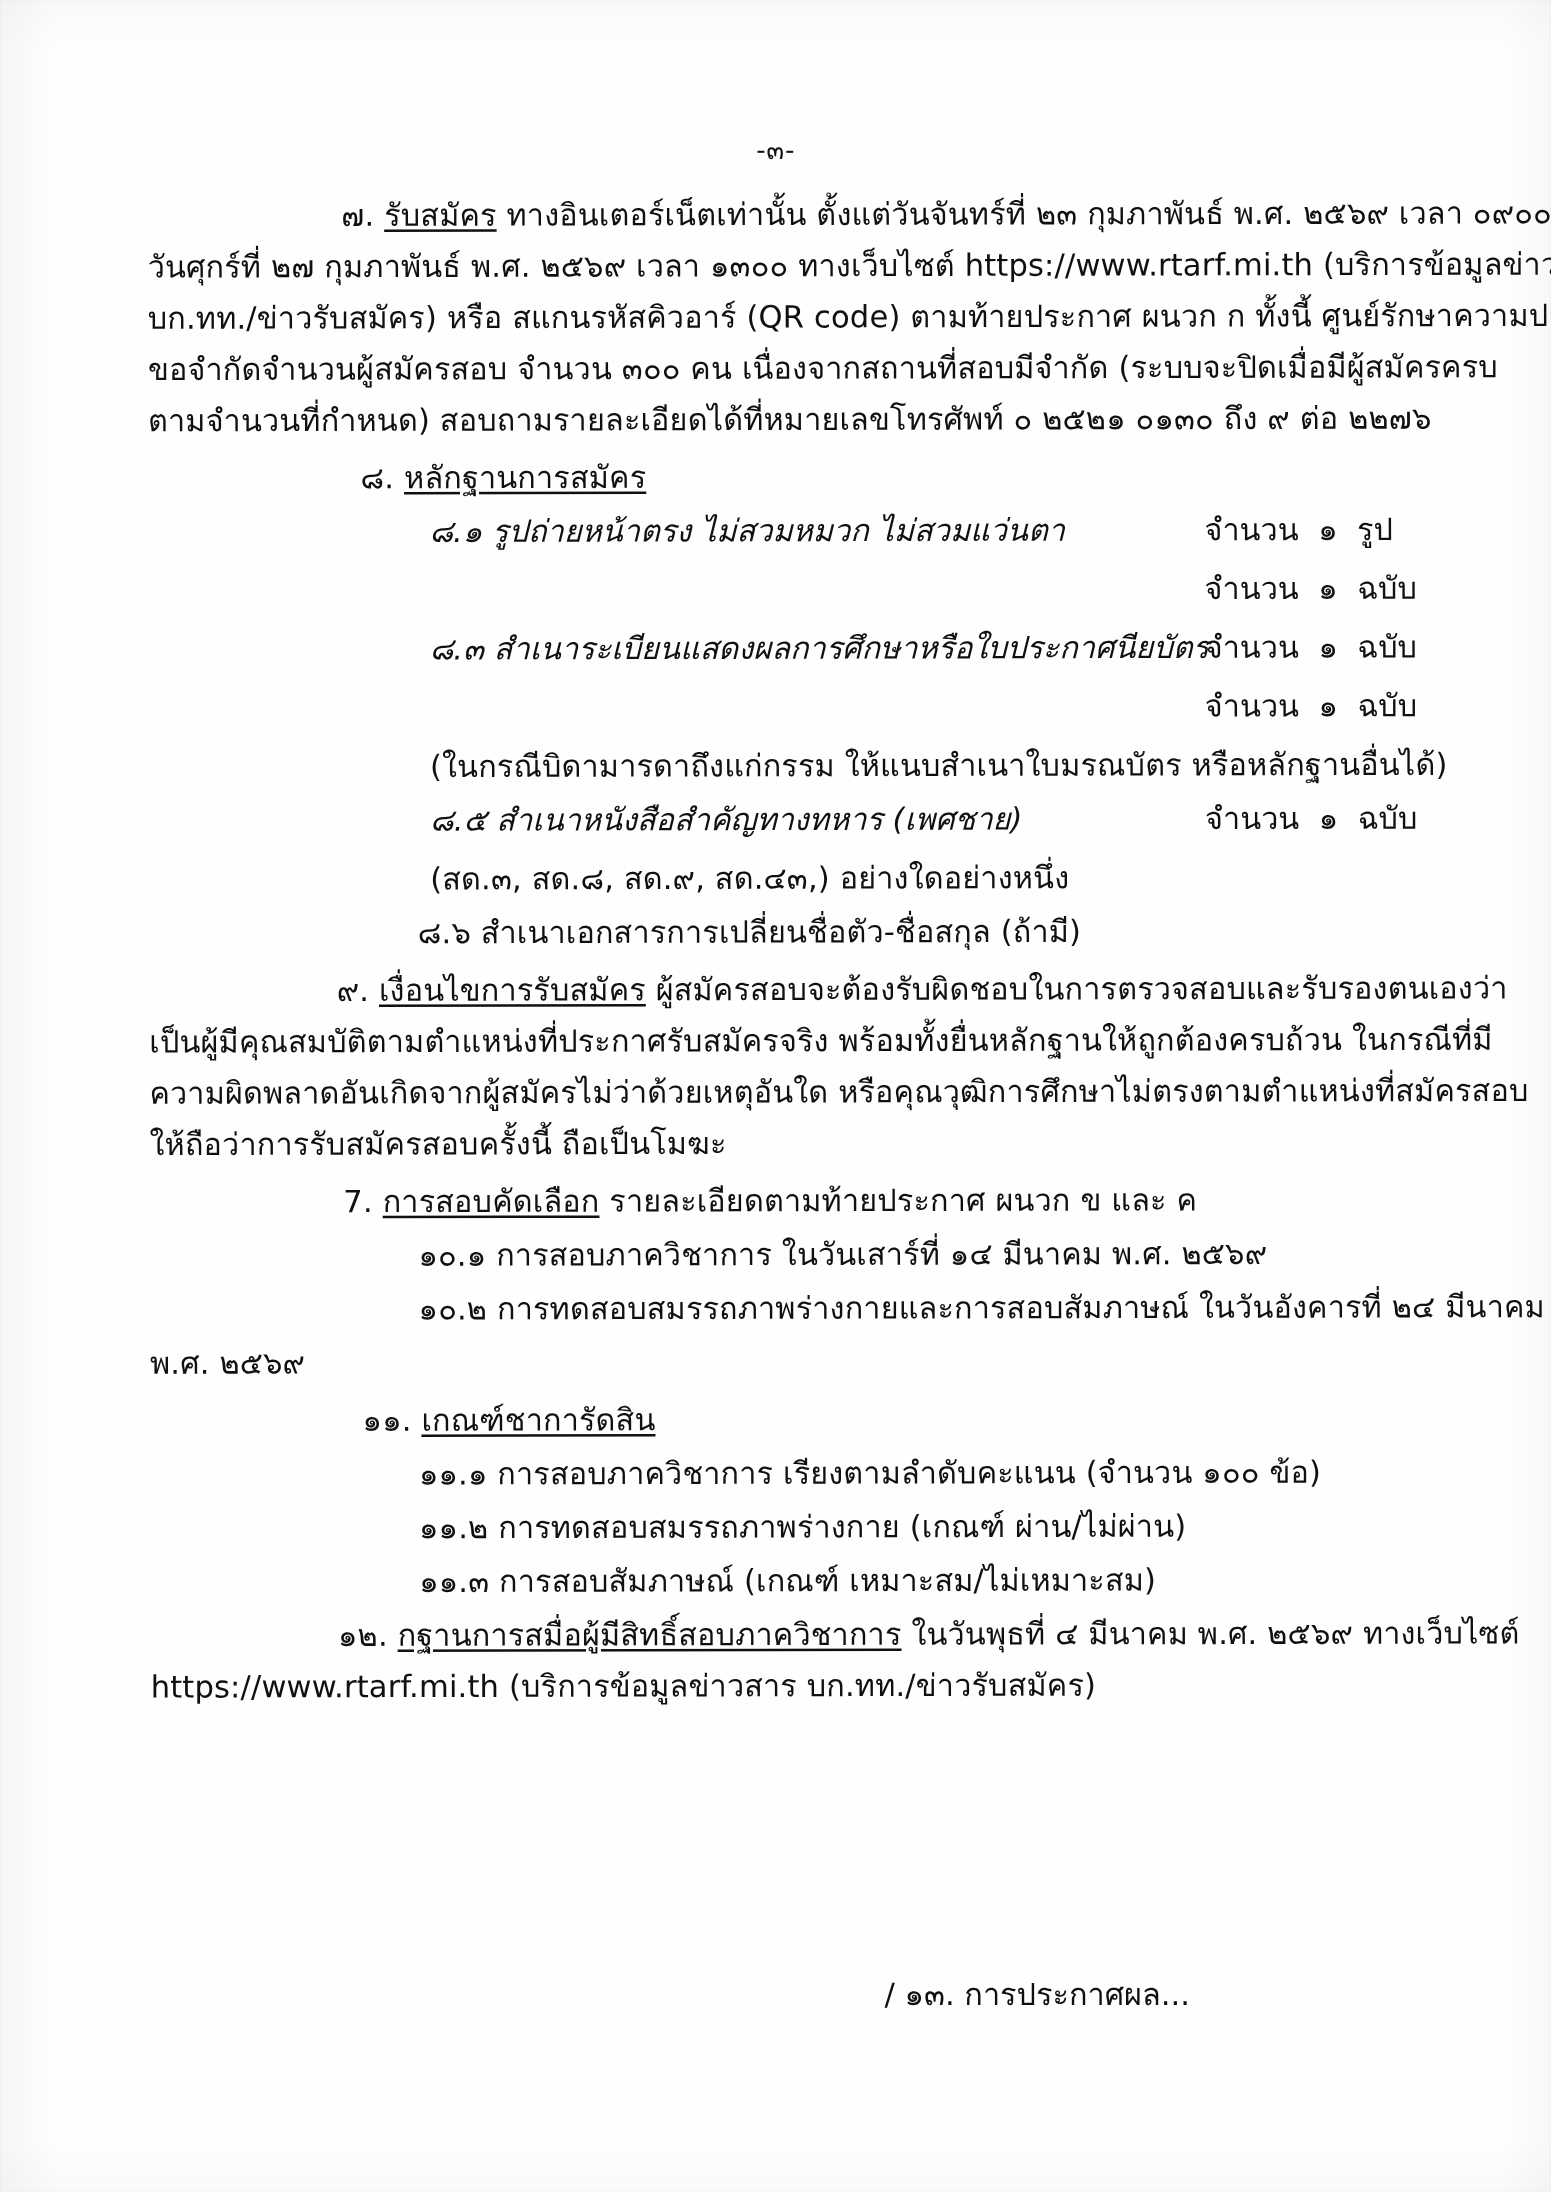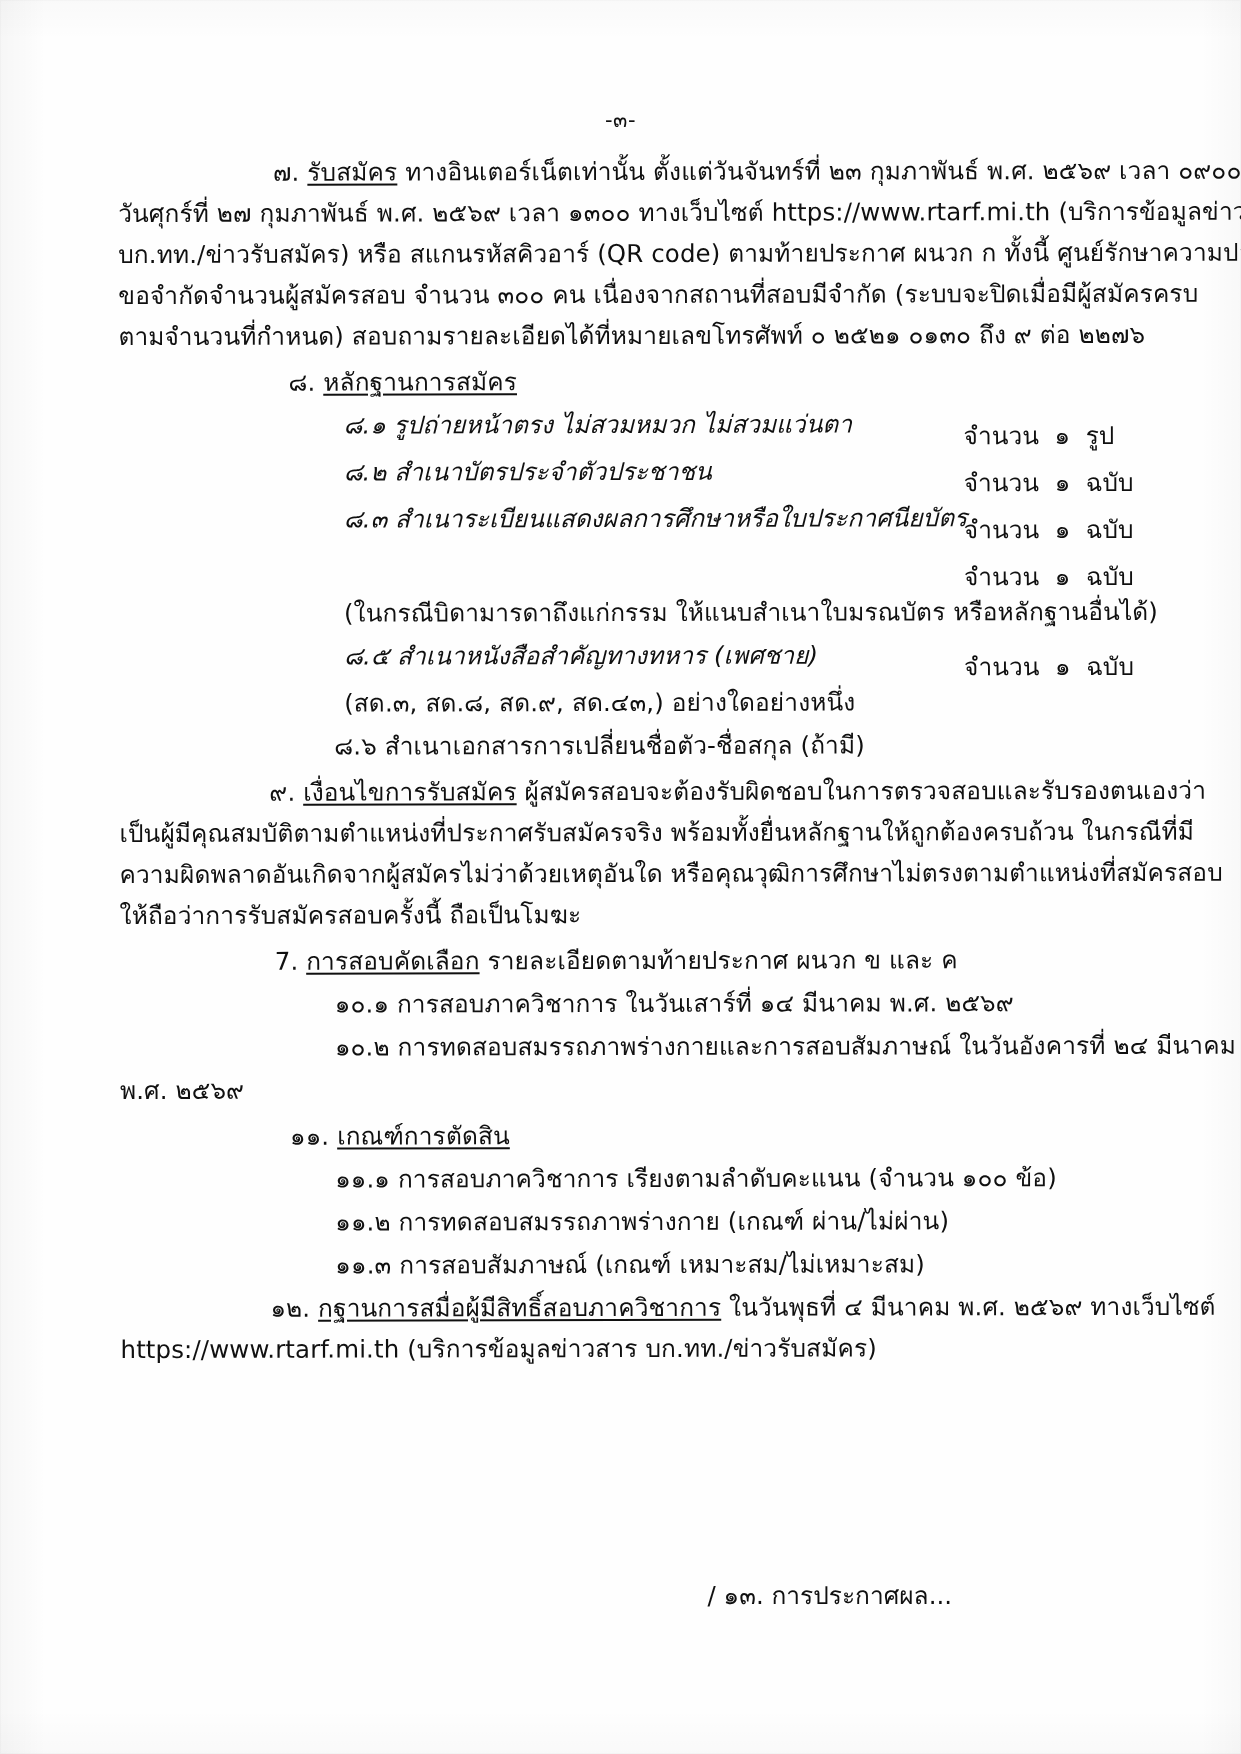--- a/index.html
+++ b/index.html
@@ -79,21 +79,21 @@
   .doc-row .label {
     position: absolute;
     left: 225px;
     top: 0;
     white-space: pre;
     font-style: italic;
   }
   .doc-row .qty {
     position: absolute;
     left: 845px;
-    top: 12px;
+    top: 0;
     white-space: pre;
   }
 
   .footer-note {
     position: absolute;
     left: 0;
     top: 1576px;
     width: 1010px;
     text-align: right;
     padding-right: 58px;
@@ -123,21 +123,20 @@
     <div class="ln i-0 gap-md">ตามจำนวนที่กำหนด) สอบถามรายละเอียดได้ที่หมายเลขโทรศัพท์ ๐ ๒๕๒๑ ๐๑๓๐ ถึง ๙ ต่อ ๒๒๗๖</div>
 
     <div class="ln i-2 gap-sm"><span>๘.</span><span> </span><span class="u">หลักฐานการสมัคร</span></div>
 
     <div class="doc-row">
       <span class="label">๘.๑ รูปถ่ายหน้าตรง ไม่สวมหมวก ไม่สวมแว่นตา</span>
       <span class="qty">จำนวน  ๑  รูป</span>
     </div>
 
     <div class="doc-row">
-      <span class="label">๘.๒ สำเนาบัตรประจำตัวประชาชน</span>
       <span class="qty">จำนวน  ๑  ฉบับ</span>
     </div>
 
     <div class="doc-row">
       <span class="label">๘.๓ สำเนาระเบียนแสดงผลการศึกษาหรือใบประกาศนียบัตร</span>
       <span class="qty">จำนวน  ๑  ฉบับ</span>
     </div>
 
     <div class="doc-row">
       <span class="qty">จำนวน  ๑  ฉบับ</span>
@@ -159,21 +158,21 @@
     <div class="ln i-0">เป็นผู้มีคุณสมบัติตามตำแหน่งที่ประกาศรับสมัครจริง พร้อมทั้งยื่นหลักฐานให้ถูกต้องครบถ้วน ในกรณีที่มี</div>
     <div class="ln i-0">ความผิดพลาดอันเกิดจากผู้สมัครไม่ว่าด้วยเหตุอันใด หรือคุณวุฒิการศึกษาไม่ตรงตามตำแหน่งที่สมัครสอบ</div>
     <div class="ln i-0 gap-md">ให้ถือว่าการรับสมัครสอบครั้งนี้ ถือเป็นโมฆะ</div>
 
     <div class="ln i-1 gap-sm"><span>7.</span><span> </span><span class="u">การสอบคัดเลือก</span><span> รายละเอียดตามท้ายประกาศ ผนวก ข และ ค</span></div>
 
     <div class="ln i-3 gap-sm">๑๐.๑ การสอบภาควิชาการ ในวันเสาร์ที่ ๑๔ มีนาคม พ.ศ. ๒๕๖๙</div>
     <div class="ln i-3 gap-sm">๑๐.๒ การทดสอบสมรรถภาพร่างกายและการสอบสัมภาษณ์ ในวันอังคารที่ ๒๔ มีนาคม</div>
     <div class="ln i-0 gap-md">พ.ศ. ๒๕๖๙</div>
 
-    <div class="ln i-2 gap-sm"><span>๑๑.</span><span> </span><span class="u">เกณฑ์การตัดสิน</span></div>
+    <div class="ln i-2 gap-sm"><span>๑๑.</span><span> </span><span class="u">เกณฑ์ชาการัดสิน</span></div>
 
     <div class="ln i-3 gap-sm">๑๑.๑ การสอบภาควิชาการ เรียงตามลำดับคะแนน (จำนวน ๑๐๐ ข้อ)</div>
     <div class="ln i-3 gap-sm">๑๑.๒ การทดสอบสมรรถภาพร่างกาย (เกณฑ์ ผ่าน/ไม่ผ่าน)</div>
     <div class="ln i-3 gap-sm">๑๑.๓ การสอบสัมภาษณ์ (เกณฑ์ เหมาะสม/ไม่เหมาะสม)</div>
 
     <div class="ln i-6"><span>๑๒.</span><span> </span><span class="u">กฐานการสมื่อผู้มีสิทธิ์สอบภาควิชาการ</span><span> ในวันพุธที่ ๔ มีนาคม พ.ศ. ๒๕๖๙ ทางเว็บไซต์</span></div>
 
     <div class="ln i-0">https://www.rtarf.mi.th (บริการข้อมูลข่าวสาร บก.ทท./ข่าวรับสมัคร)</div>
 
   </div>

